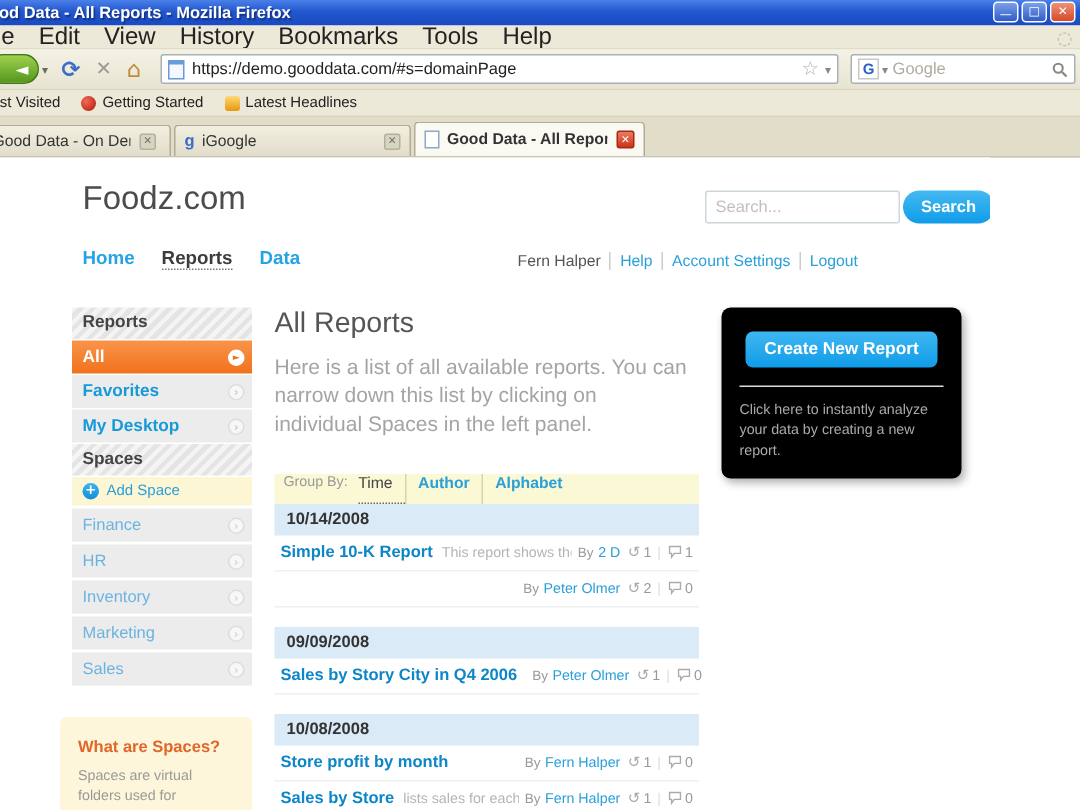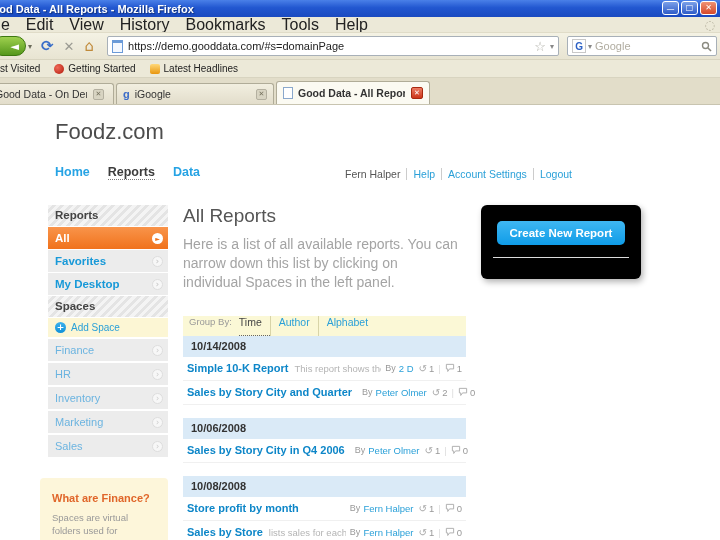--- a/index.html
+++ b/index.html
@@ -127,21 +127,21 @@
   .spaces-info .si-title { color:#e0662a; font-weight:bold; font-size:11px; margin-bottom:7px; }
   .spaces-info .si-body { color:#999; font-size:9.5px; line-height:1.4; }
 
   
   .main { position:absolute; left:183px; top:100px; width:283px; }
   .main h1 { font-size:19px; font-weight:normal; color:#555; }
   .main .pagedesc { margin-top:8px; width:276px; font-size:14px; color:#a4a4a4; line-height:1.35; }
   .groupbar { margin-top:24px; height:20px; background:#fbf8d6; display:flex; 
     padding-left:6px; font-size:10.5px; }
   .gb-label { color:#999; font-size:9.5px; margin-right:7px; }
-  .gb-opt { color:#2aa0d8; padding:0 8px; border-left:1px solid #d8d4a8; cursor:pointer; }
+  .gb-opt { color:#2aa0d8; padding:0 8px; border-left:1px solid #d8d4a8; cursor:pointer;font-weight:bold; }
   .gb-opt.first { border-left:none; padding-left:0; }
   .gb-opt.active { color:#444; font-weight:normal; border-bottom:1px dotted #666; }
   .dategroup { margin-top:0; }
   .dategroup + .dategroup { margin-top:13px; }
   .datehdr { height:21px; line-height:21px; background:#daeaf7; padding-left:8px;
     font-size:11px; font-weight:bold; color:#333; }
   .report-row { height:24px; display:flex; align-items:center; padding:0 4px;
     border-bottom:1px solid #f0f0f0; }
   .rtitle { color:#0d86c8; font-weight:bold; font-size:11px; white-space:nowrap; cursor:pointer; flex:none; }
   .rdesc { color:#b4b4b4; font-size:9.5px; margin-left:6px; flex:1; white-space:nowrap; overflow:hidden; min-width:0; }
@@ -249,20 +249,24 @@
       <span class="docicon"></span>
       <span class="tablabel">Good Data - All Reports</span>
       <span class="tabclose red glyph">✕</span>
     </div>
   </div>
 
   <div class="content">
 
     <div class="brand">Foodz.com</div>
 
+    <div class="appsearch">
+      <input placeholder="Search..." style="">
+      <button class="btn-blue">Search</button>
+    </div>
 
     <div class="appnav">
       <span class="navlink">Home</span>
       <span class="navlink active">Reports</span>
       <span class="navlink">Data</span>
     </div>
 
     <div class="userbar">
       <span class="uname">Fern Halper</span>
       <span class="ulink">Help</span>
@@ -305,21 +309,21 @@
         <span class="lbl">Marketing</span>
         <span class="circ faint glyph">›</span>
       </div>
       <div class="side-item space">
         <span class="lbl">Sales</span>
         <span class="circ faint glyph">›</span>
       </div>
     </div>
 
     <div class="spaces-info">
-      <div class="si-title">What are Finance?</div>
+      <div class="si-title">What are Spaces?</div>
       <div class="si-body">Spaces are virtual folders used for organizing reports.</div>
     </div>
 
     <div class="main">
       <h1>All Reports</h1>
       <div class="pagedesc">Here is a list of all available reports. You can narrow down this list by clicking on individual Spaces in the left panel.</div>
 
       <div class="groupbar">
         <span class="gb-label">Group By:</span>
         <span class="gb-opt first active">Time</span>
@@ -338,38 +342,37 @@
             <span class="vicon glyph">↺</span>
             <span class="cnt">1</span>
             <span class="msep">|</span>
             <svg width="10" height="10" viewBox="0 0 11 11">
                 <path d="M1.5 1.5 h8 v5 h-4.5 l-2 2.8 v-2.8 h-1.5 z" fill="none" stroke="#aaa" stroke-width="1"></path>
               </svg>
             <span class="cnt">1</span>
           </span>
         </div>
         <div class="report-row">
-          <span class="rtitle">Sales by Story City and Quarter</span>
           <span class="rdesc"></span>
           <span class="rmeta">
             <span class="by">By</span>
             <span class="author">Peter Olmer</span>
             <span class="vicon glyph">↺</span>
             <span class="cnt">2</span>
             <span class="msep">|</span>
             <svg width="10" height="10" viewBox="0 0 11 11">
                 <path d="M1.5 1.5 h8 v5 h-4.5 l-2 2.8 v-2.8 h-1.5 z" fill="none" stroke="#aaa" stroke-width="1"></path>
               </svg>
             <span class="cnt">0</span>
           </span>
         </div>
       </div>
 
       <div class="dategroup">
-        <div class="datehdr">10/06/2008</div>
+        <div class="datehdr">09/09/2008</div>
         <div class="report-row">
           <span class="rtitle">Sales by Story City in Q4 2006</span>
           <span class="rdesc"></span>
           <span class="rmeta">
             <span class="by">By</span>
             <span class="author">Peter Olmer</span>
             <span class="vicon glyph">↺</span>
             <span class="cnt">1</span>
             <span class="msep">|</span>
             <svg width="10" height="10" viewBox="0 0 11 11">
@@ -411,20 +414,21 @@
               </svg>
             <span class="cnt">0</span>
           </span>
         </div>
       </div>
     </div>
 
     <div class="panel">
       <button class="createbtn">Create New Report</button>
       <div class="pdivider"></div>
+      <div class="pbody">Click here to instantly analyze your data by creating a new report.</div>
     </div>
 
     <div class="vscroll">
       <div class="sb-btn glyph">▲</div>
       <div class="sb-thumb"></div>
     </div>
 
   </div>
 </div>
 

